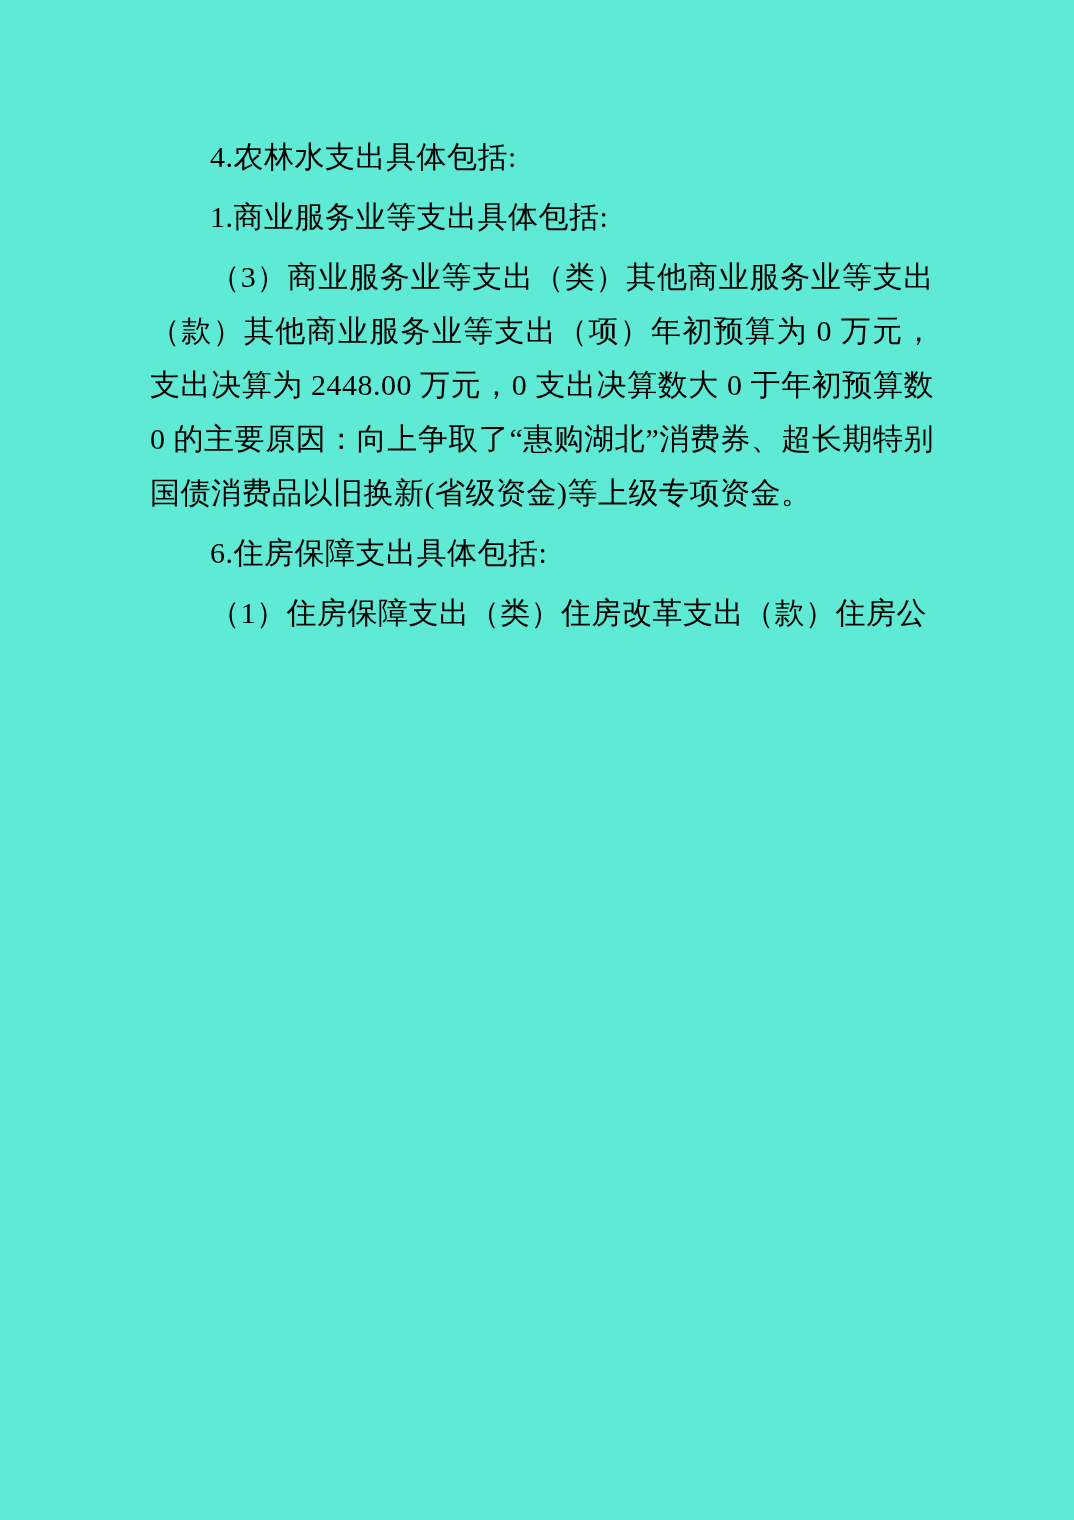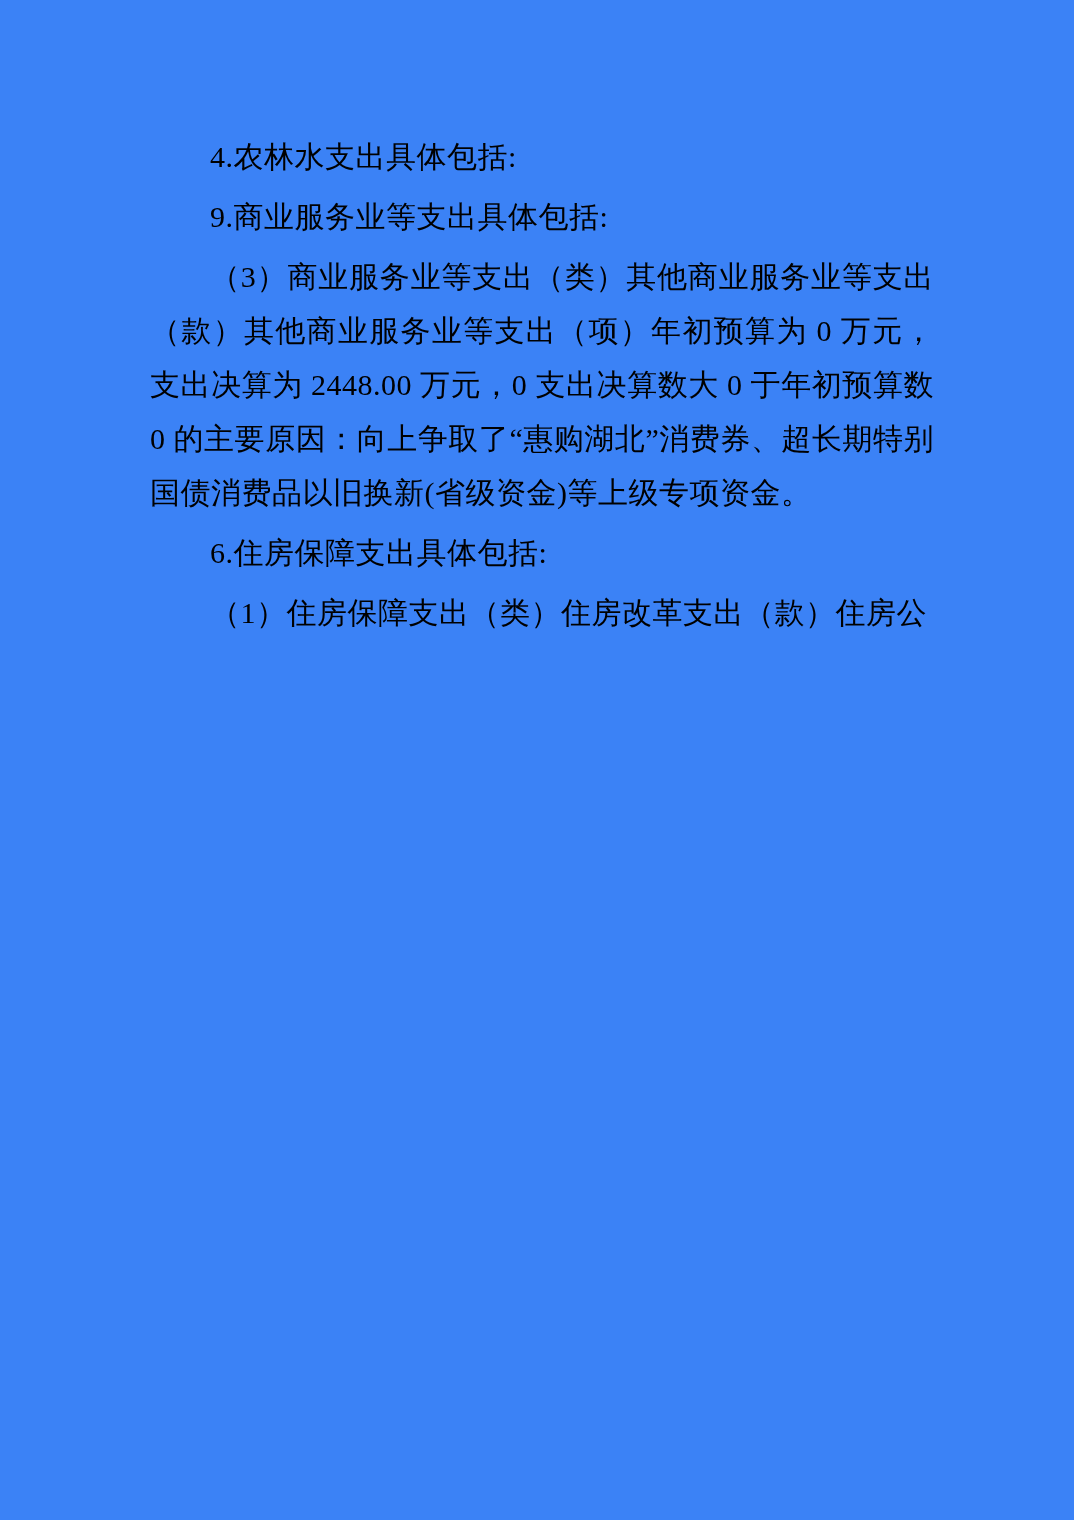--- a/index.html
+++ b/index.html
@@ -12,21 +12,21 @@
     height: 1520px;
     font-family: "Liberation Serif", "DejaVu Serif", serif;
     color: #000000;
     overflow: hidden;
   }
   .page {
     box-sizing: border-box;
     width: 1074px;
     height: 1520px;
     padding: 130px 140px 60px 150px;
-    background: #3b82f6;
+    background: #5eead4;
   }
   .doc-body {
     display: block;
   }
   p.para {
     margin: 0 0 6px 0;
     font-size: 30px;
     line-height: 54px;
     text-align: justify;
     text-justify: inter-ideograph;
@@ -39,18 +39,18 @@
     margin-bottom: 0;
     font-family: Liberation Serif, serif;
   }
 </style>
 </head>
 <body>
 
 <div class="page">
   <div class="doc-body">
     <p class="para">4.农林水支出具体包括:</p>
-    <p class="para">9.商业服务业等支出具体包括:</p>
+    <p class="para">1.商业服务业等支出具体包括:</p>
     <p class="para">（3）商业服务业等支出（类）其他商业服务业等支出（款）其他商业服务业等支出（项）年初预算为 0 万元，支出决算为 2448.00 万元，0 支出决算数大 0 于年初预算数 0 的主要原因：向上争取了“惠购湖北”消费券、超长期特别国债消费品以旧换新(省级资金)等上级专项资金。</p>
     <p class="para">6.住房保障支出具体包括:</p>
     <p class="para tight">（1）住房保障支出（类）住房改革支出（款）住房公</p>
   </div>
 </div>
 
 </body></html>

